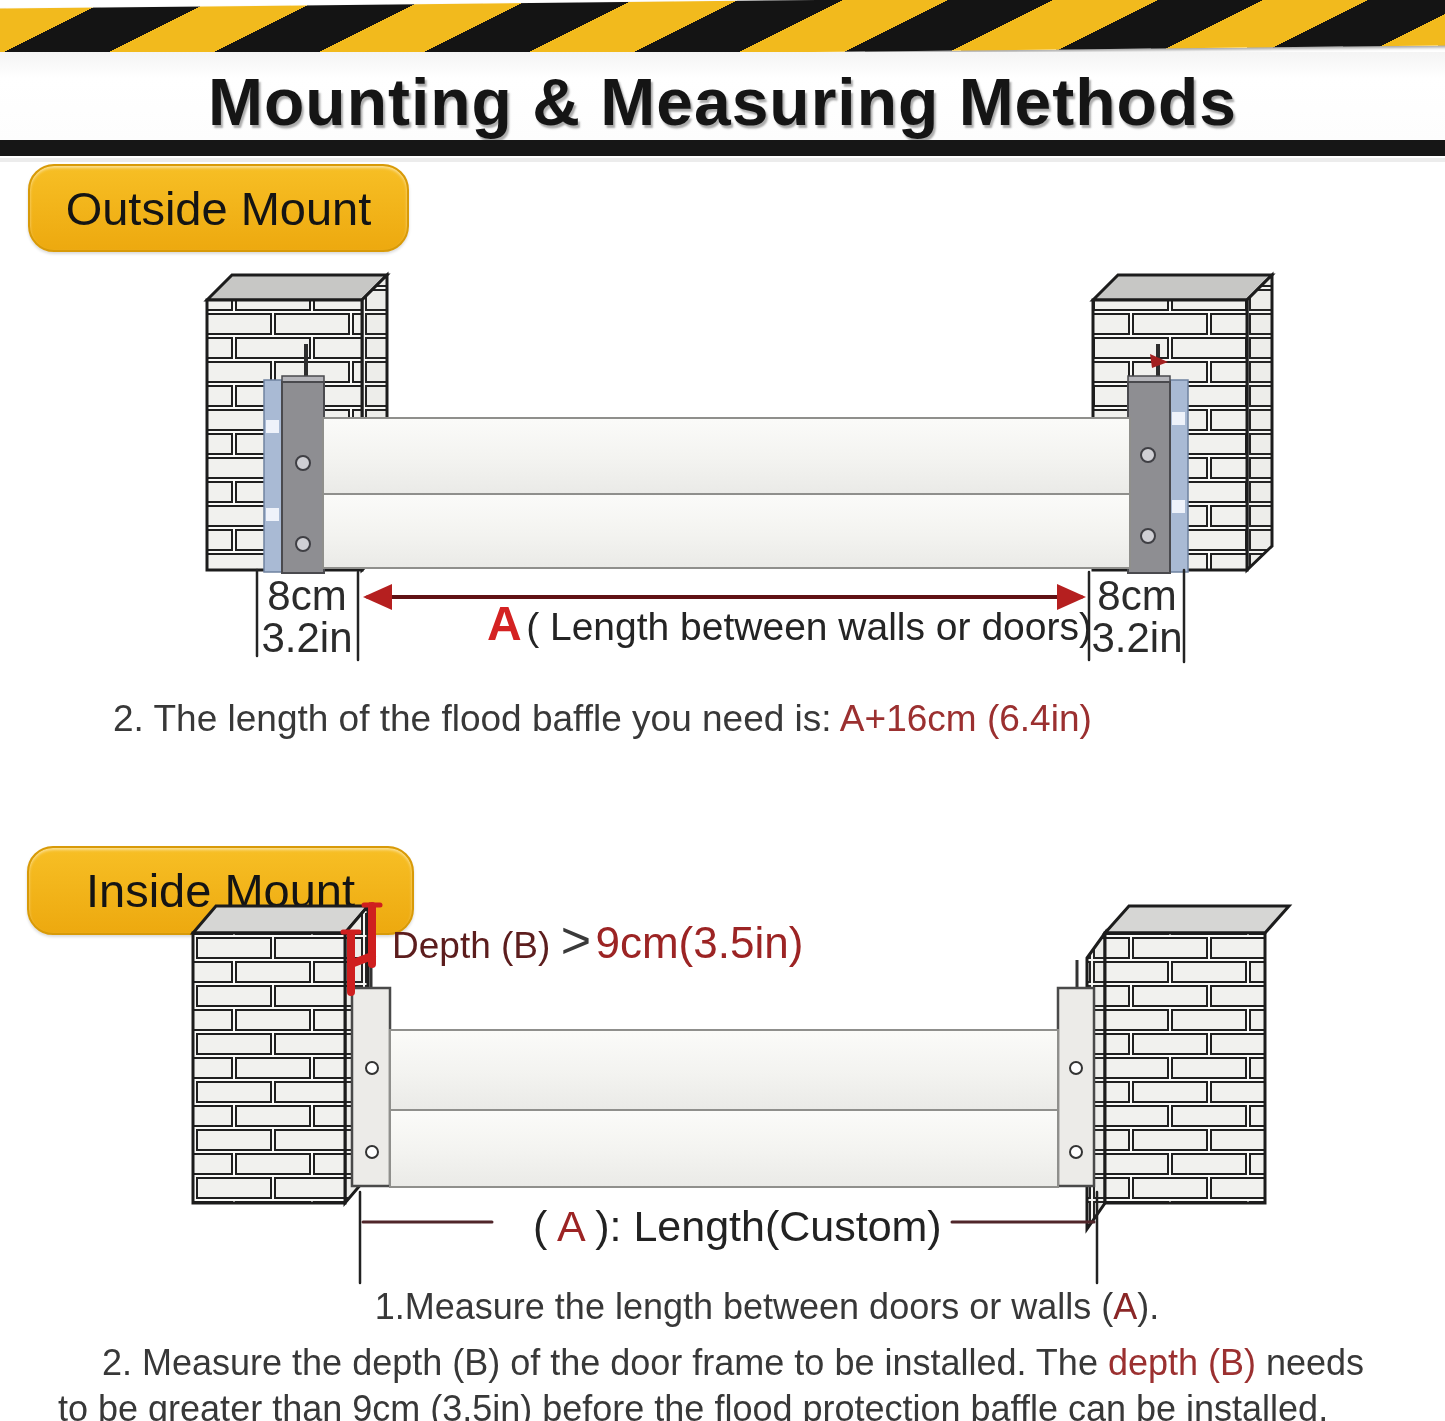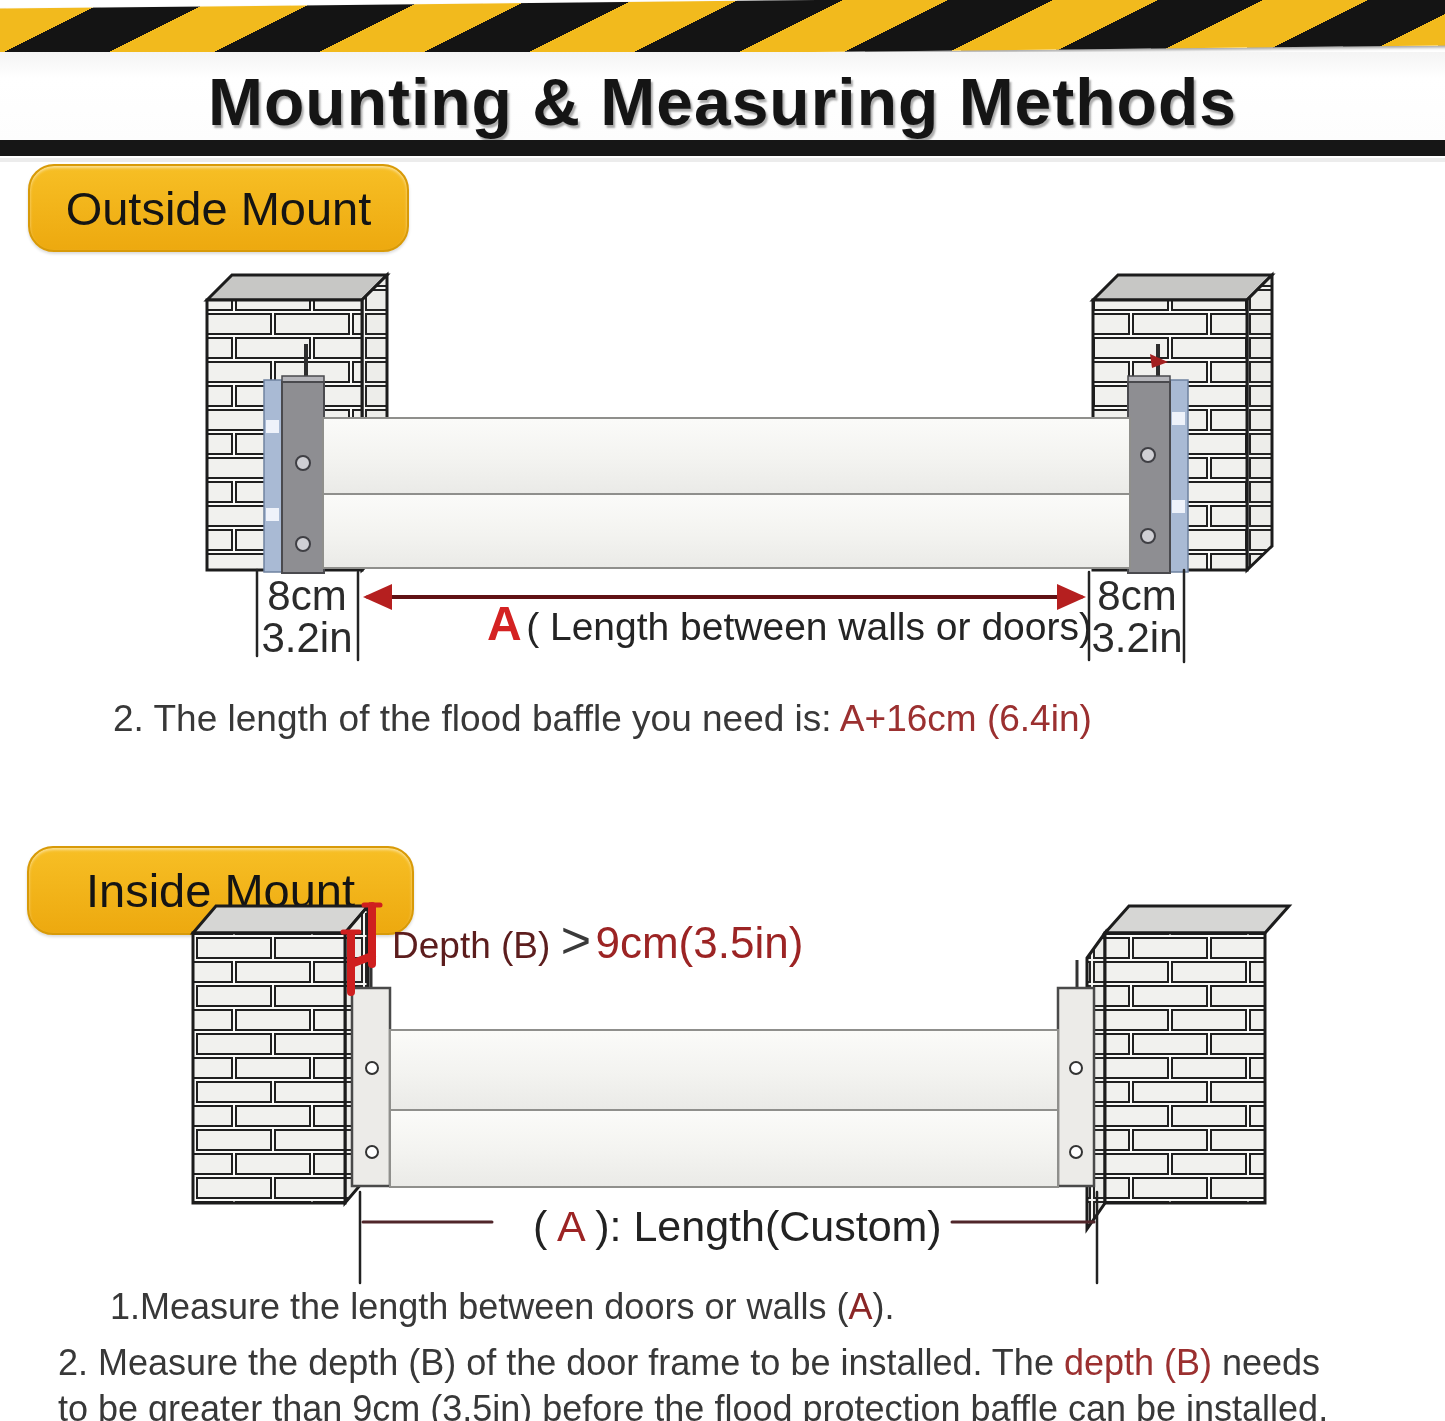--- a/index.html
+++ b/index.html
@@ -38,22 +38,22 @@
   .pill-inside{left:27px;top:805px;width:383px;height:85px;margin-top:41px;}
   svg{position:absolute;left:0;}
   .ins-block1{
     position:absolute;left:113px;top:692px;width:1260px;
     font-size:37px;line-height:53px;color:#383838;white-space:nowrap;
   }
   .ins-block2{
     position:absolute;left:58px;top:1284px;width:1380px;
     font-size:36px;line-height:46px;color:#383838;white-space:nowrap;
   }
-  .ins-block2 .l1{margin-left:52px;}
-  .ins-block2 .l2{margin-top:10px;}
+  .ins-block2 .l1{margin-left:38px;text-align:center;}
+  .ins-block2 .l2{margin-left:44px;margin-top:10px;}
   .ins-block2 .l3{margin-left:0;}
   .red-a{color:#8a2626;}
   .red-text{color:#9b3030;}
 </style>
 </head>
 <body>
 
 <svg width="0" height="0" aria-hidden="true">
   <defs>
     <pattern id="bricksF" width="78" height="48" patternUnits="userSpaceOnUse">

